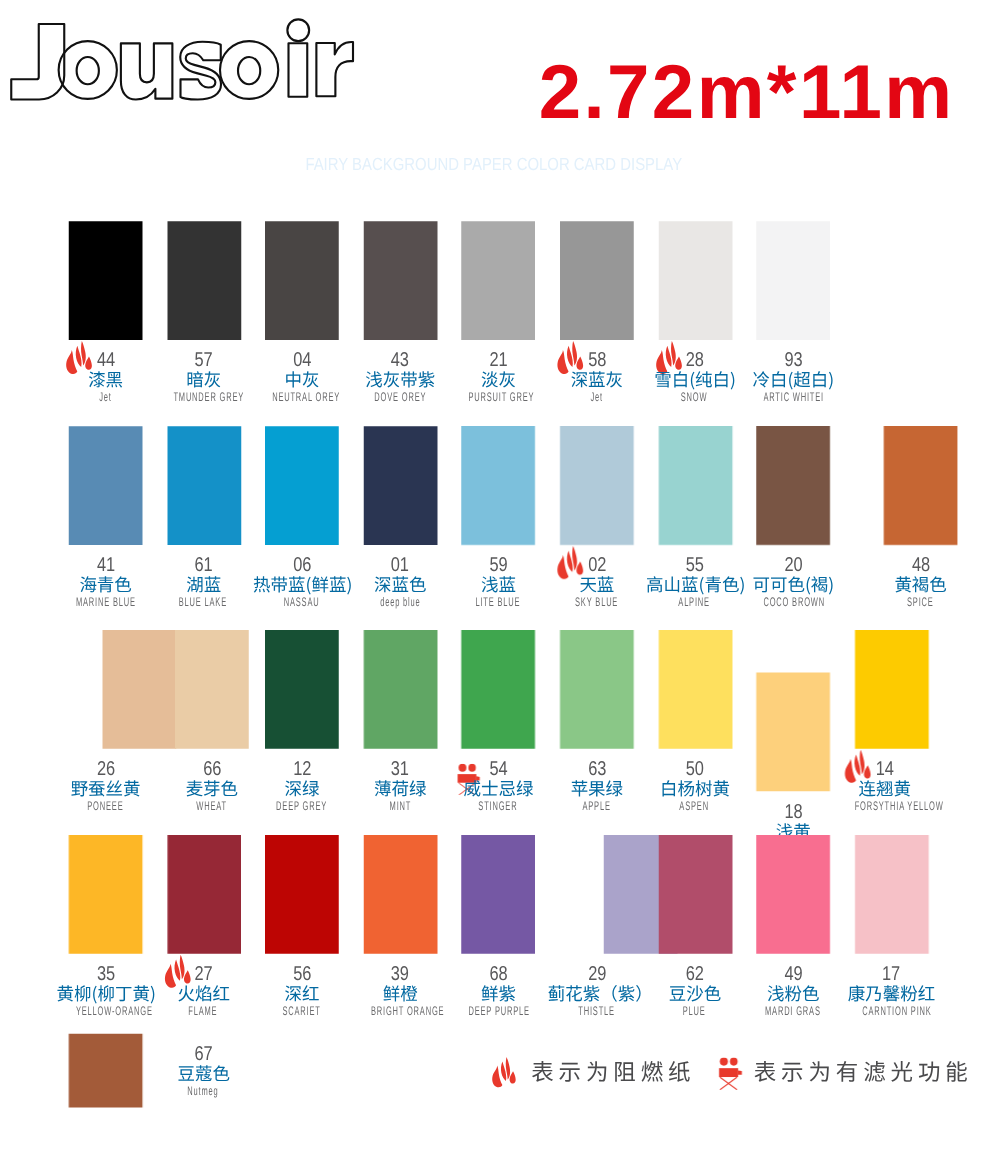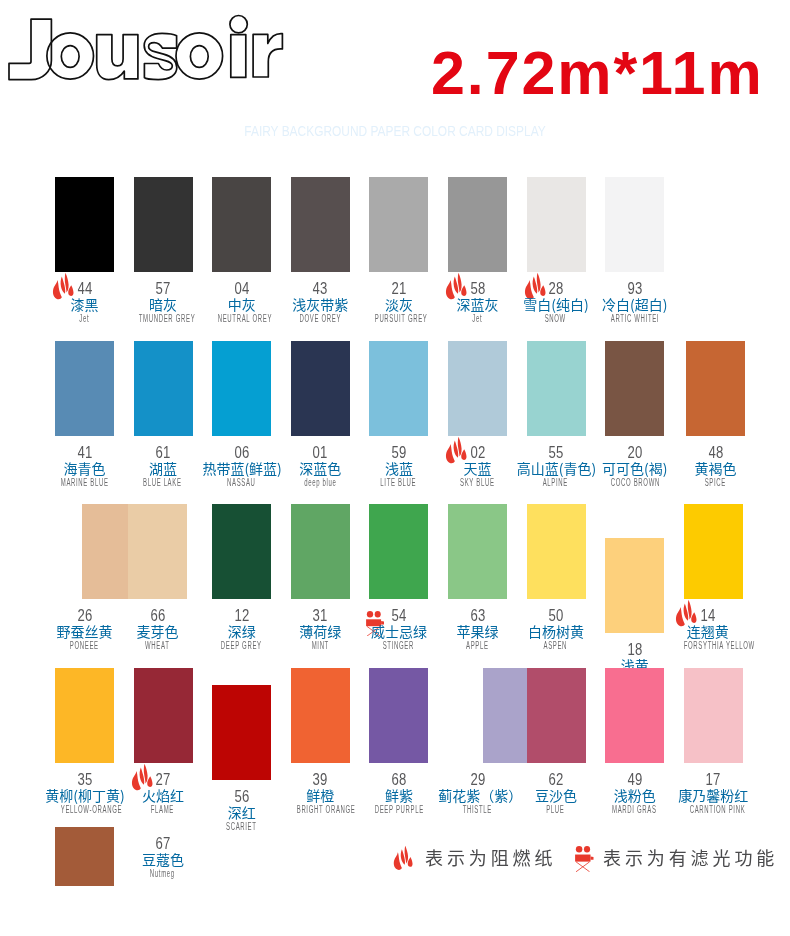--- a/index.html
+++ b/index.html
@@ -239,39 +239,39 @@
           </div>
         </div>
         <div class="cell" style="left: 550.2px;">
           <div class="sw" style="background:#795544"></div>
           <div class="lab">
             <div class="l1"><span class="num">20</span></div>
             <div class="cn">可可色(褐)</div>
             <div class="en">COCO BROWN</div>
           </div>
         </div>
-        <div class="cell" style="left: 631px;">
+        <div class="cell" style="left: 652px;">
           <div class="sw" style="background:#c66633"></div>
           <div class="lab">
             <div class="l1"><span class="num">48</span></div>
             <div class="cn">黄褐色</div>
             <div class="en">SPICE</div>
           </div>
         </div>
       </div>
       <div class="row r2">
         <div class="cell" style="left: 0px; padding-left: 27px;">
           <div class="sw" style="background:#e5bd98"></div>
           <div class="lab">
             <div class="l1"><span class="num">26</span></div>
             <div class="cn">野蚕丝黄</div>
             <div class="en">PONEEE</div>
           </div>
         </div>
-        <div class="cell" style="left: 73px;">
+        <div class="cell" style="left: 85px;">
           <div class="sw" style="background:#eacca6"></div>
           <div class="lab">
             <div class="l1"><span class="num">66</span></div>
             <div class="cn">麦芽色</div>
             <div class="en">WHEAT</div>
           </div>
         </div>
         <div class="cell" style="left: 157.2px; border-radius: 18px;">
           <div class="sw" style="background:#175034"></div>
           <div class="lab">
@@ -362,21 +362,21 @@
                   <path fill="#e8392c" d="M6.3 8.0 C6.3 11.0 3.2 13.4 2.3 17.0 C1.3 21.0 2.4 25.1 5.4 26.6 C7.6 27.7 9.9 27.1 10.8 25.2 C9.4 22.4 8.2 19.0 7.7 15.4 C7.3 12.4 7.2 9.8 6.3 8.0 Z"></path>
                   <path fill="#e8392c" d="M10.8 4.6 C9.6 7.6 9.2 11.0 9.9 14.4 C10.6 17.9 12.2 20.2 13.9 21.6 C14.7 18.5 13.8 14.0 12.7 10.6 C11.9 8.0 11.3 6.0 10.8 4.6 Z"></path>
                   <path fill="#e8392c" d="M14.4 0.7 C13.6 4.4 13.6 8.4 14.2 12.0 C14.9 15.8 15.4 18.4 15.4 20.3 C17.6 18.0 18.0 13.8 17.1 9.4 C16.4 5.8 15.4 2.6 14.4 0.7 Z"></path>
                   <path fill="#e8392c" d="M20.1 13.2 C19.0 15.3 17.5 17.2 17.2 19.4 C16.8 21.9 18.0 23.8 19.9 23.8 C21.6 23.8 22.6 22.2 22.4 20.1 C22.2 17.8 21.2 15.1 20.1 13.2 Z"></path>
                 </svg>
               </span><span class="num">27</span></div>
             <div class="cn">火焰红</div>
             <div class="en">FLAME</div>
           </div>
         </div>
-        <div class="cell" style="left: 157.2px; margin-top: 17px;">
+        <div class="cell" style="left: 157.2px;">
           <div class="sw" style="background:#bd0503"></div>
           <div class="lab">
             <div class="l1"><span class="num">56</span></div>
             <div class="cn">深红</div>
             <div class="en">SCARIET</div>
           </div>
         </div>
         <div class="cell" style="left: 235.8px;">
           <div class="sw" style="background:#f06332"></div>
           <div class="lab">

